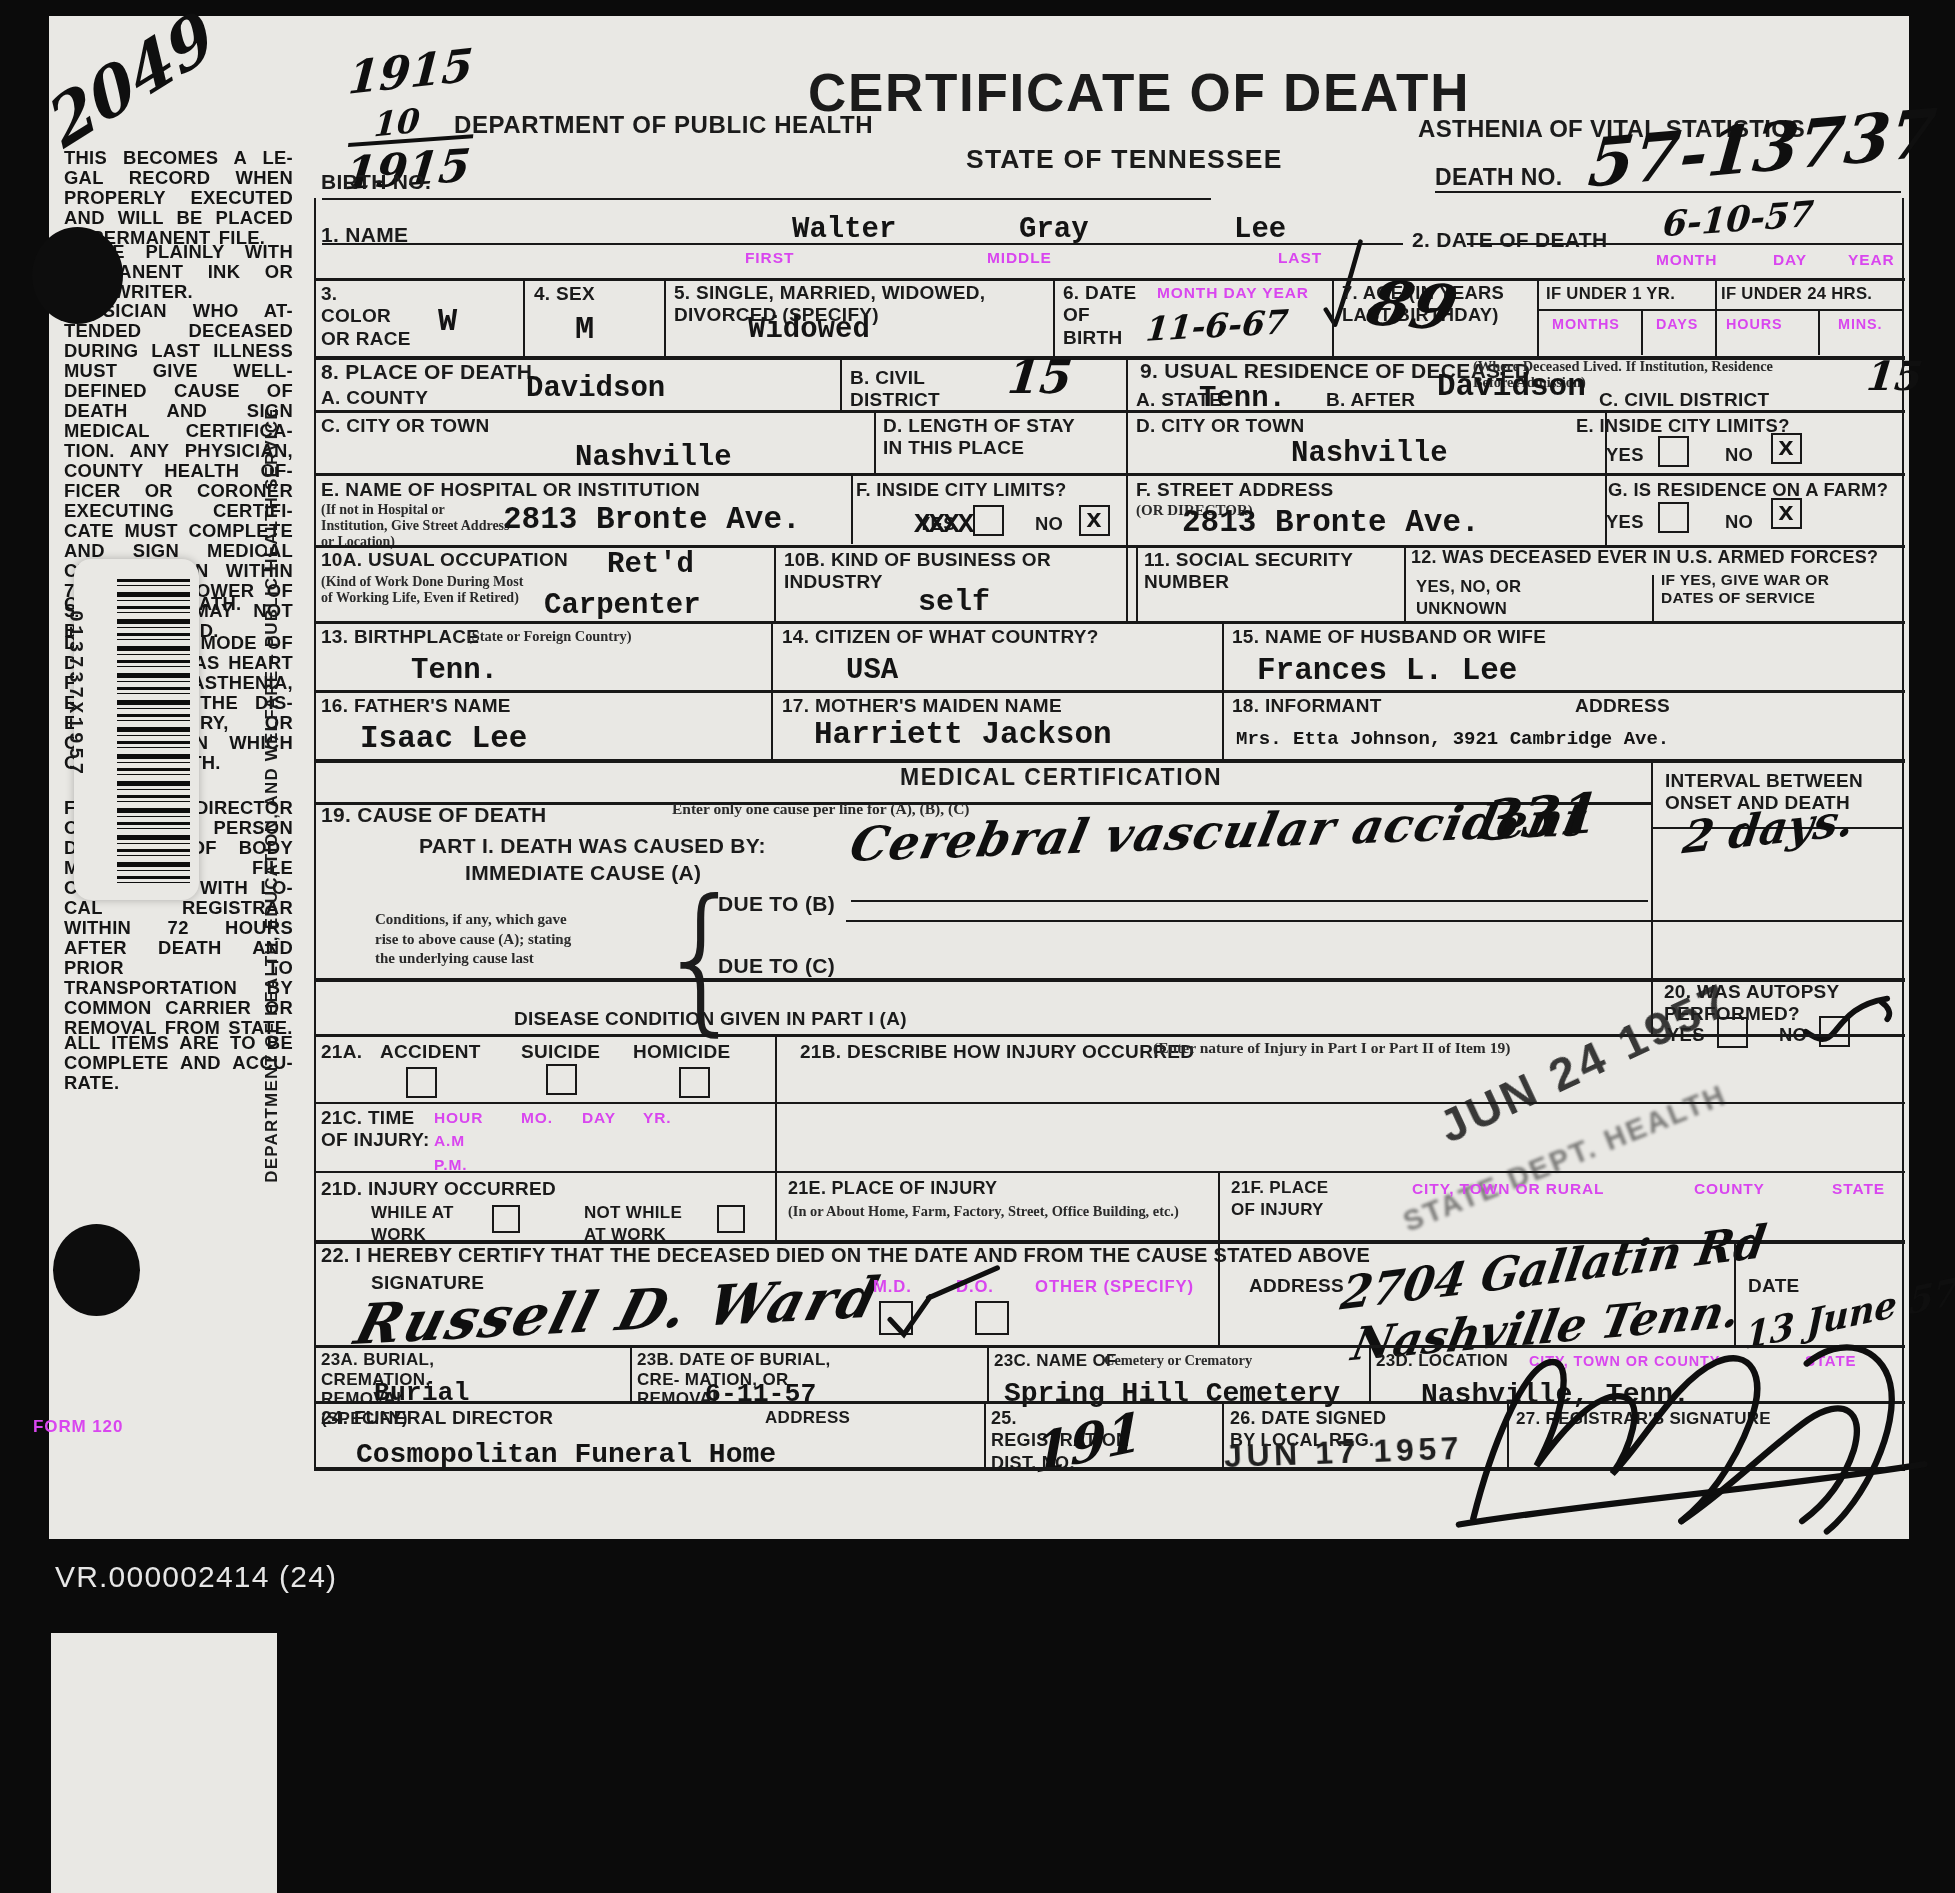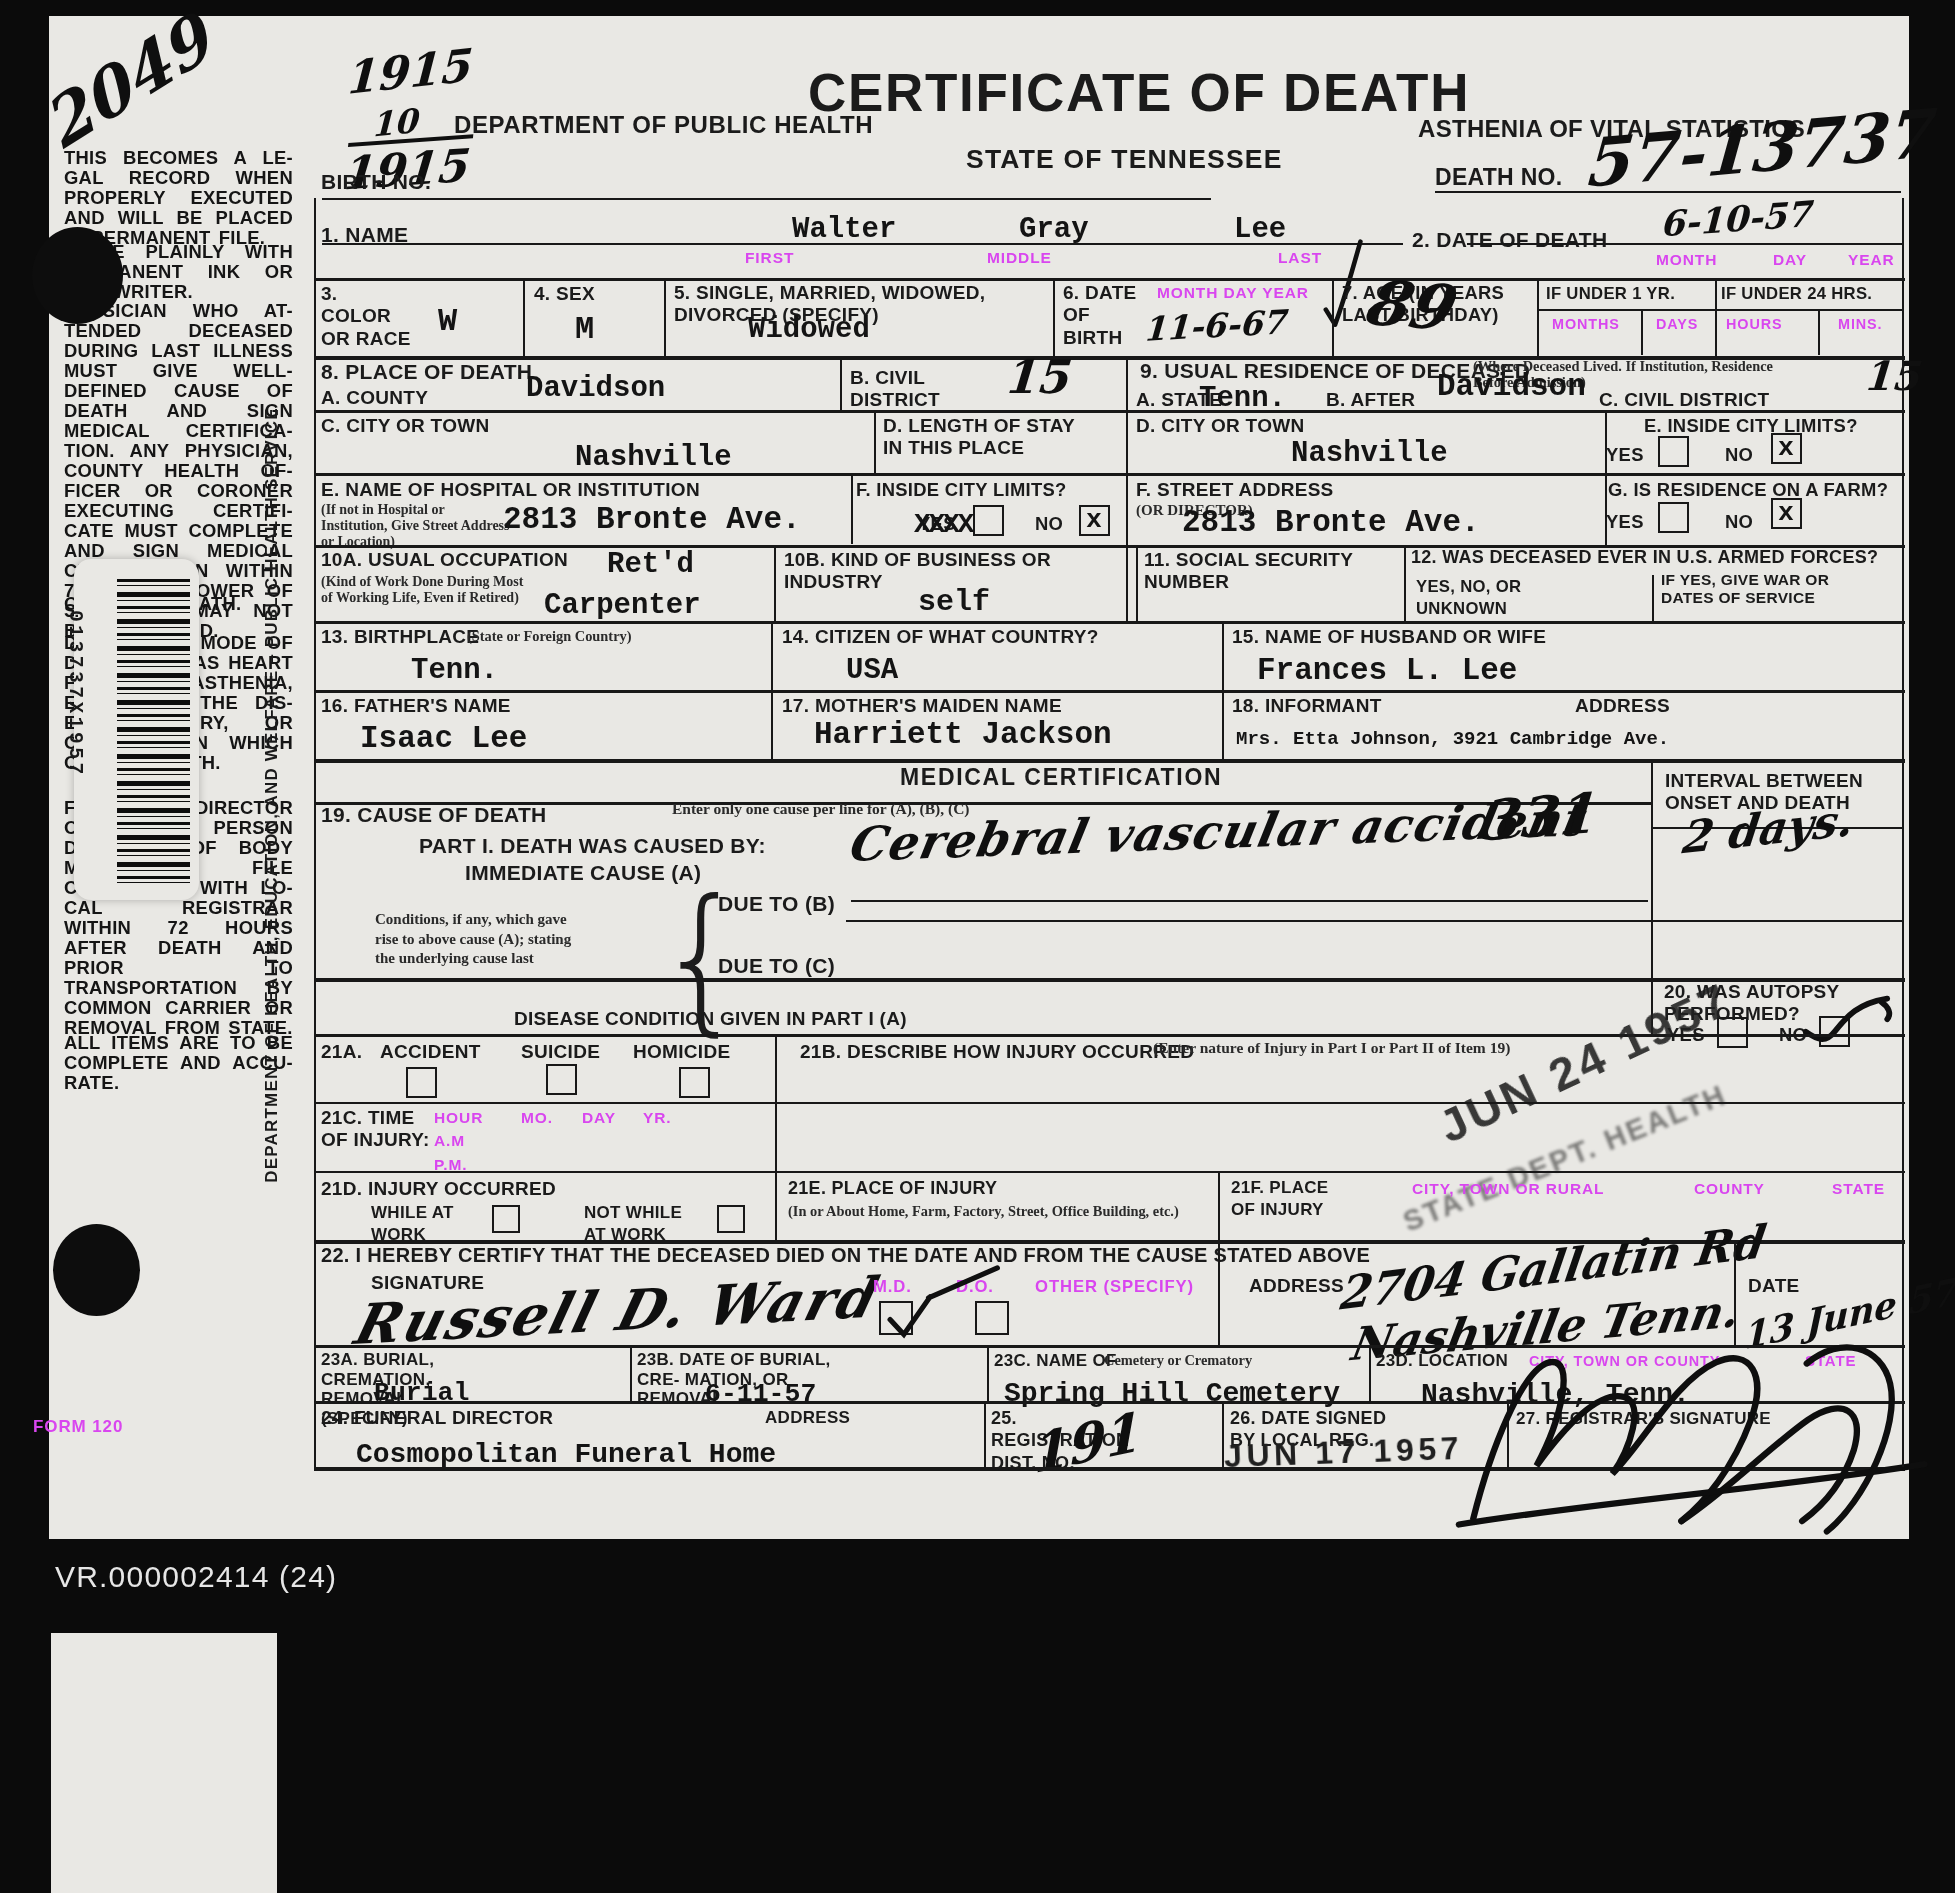--- a/index.html
+++ b/index.html
@@ -128,21 +128,21 @@
   <div class="H" style="left:1867px;top:356px;font-size:40px;">15</div>
   <div class="vl" style="left:840px;top:359px;height:51px;"></div>
   <div class="vl" style="left:1126px;top:356px;height:266px;"></div>
   <div class="hl" style="left:314px;top:410px;width:1591px;"></div>
 
   <div class="L" style="left:321px;top:415px;">C. CITY OR TOWN</div>
   <div class="T" style="left:575px;top:442px;">Nashville</div>
   <div class="L" style="left:883px;top:415px;width:196px;">D. LENGTH OF STAY IN THIS PLACE</div>
   <div class="L" style="left:1136px;top:415px;">D. CITY OR TOWN</div>
   <div class="T" style="left:1291px;top:438px;">Nashville</div>
-  <div class="L" style="left:1608px;top:415px;font-size:18.4px;padding-left:36px;">E. INSIDE CITY LIMITS?</div>
+  <div class="L" style="left:1540px;top:415px;font-size:18.4px;padding-left:36px;">E. INSIDE CITY LIMITS?</div>
   <div class="L" style="left:1606px;top:444px;font-size:18.4px;">YES</div>
   <div class="bx" style="left:1658px;top:436px;"></div>
   <div class="L" style="left:1725px;top:444px;font-size:18.4px;">NO</div>
   <div class="bx" style="left:1771px;top:433px;"></div>
   <div class="T" style="left:1778px;top:433px;font-size:26.5px;">x</div>
   <div class="vl" style="left:874px;top:410px;height:64px;"></div>
   <div class="vl" style="left:1605px;top:410px;height:135px;"></div>
   <div class="hl" style="left:314px;top:473px;width:1591px;"></div>
 
   <div class="L" style="left:321px;top:479px;">E. NAME OF HOSPITAL OR INSTITUTION</div>

